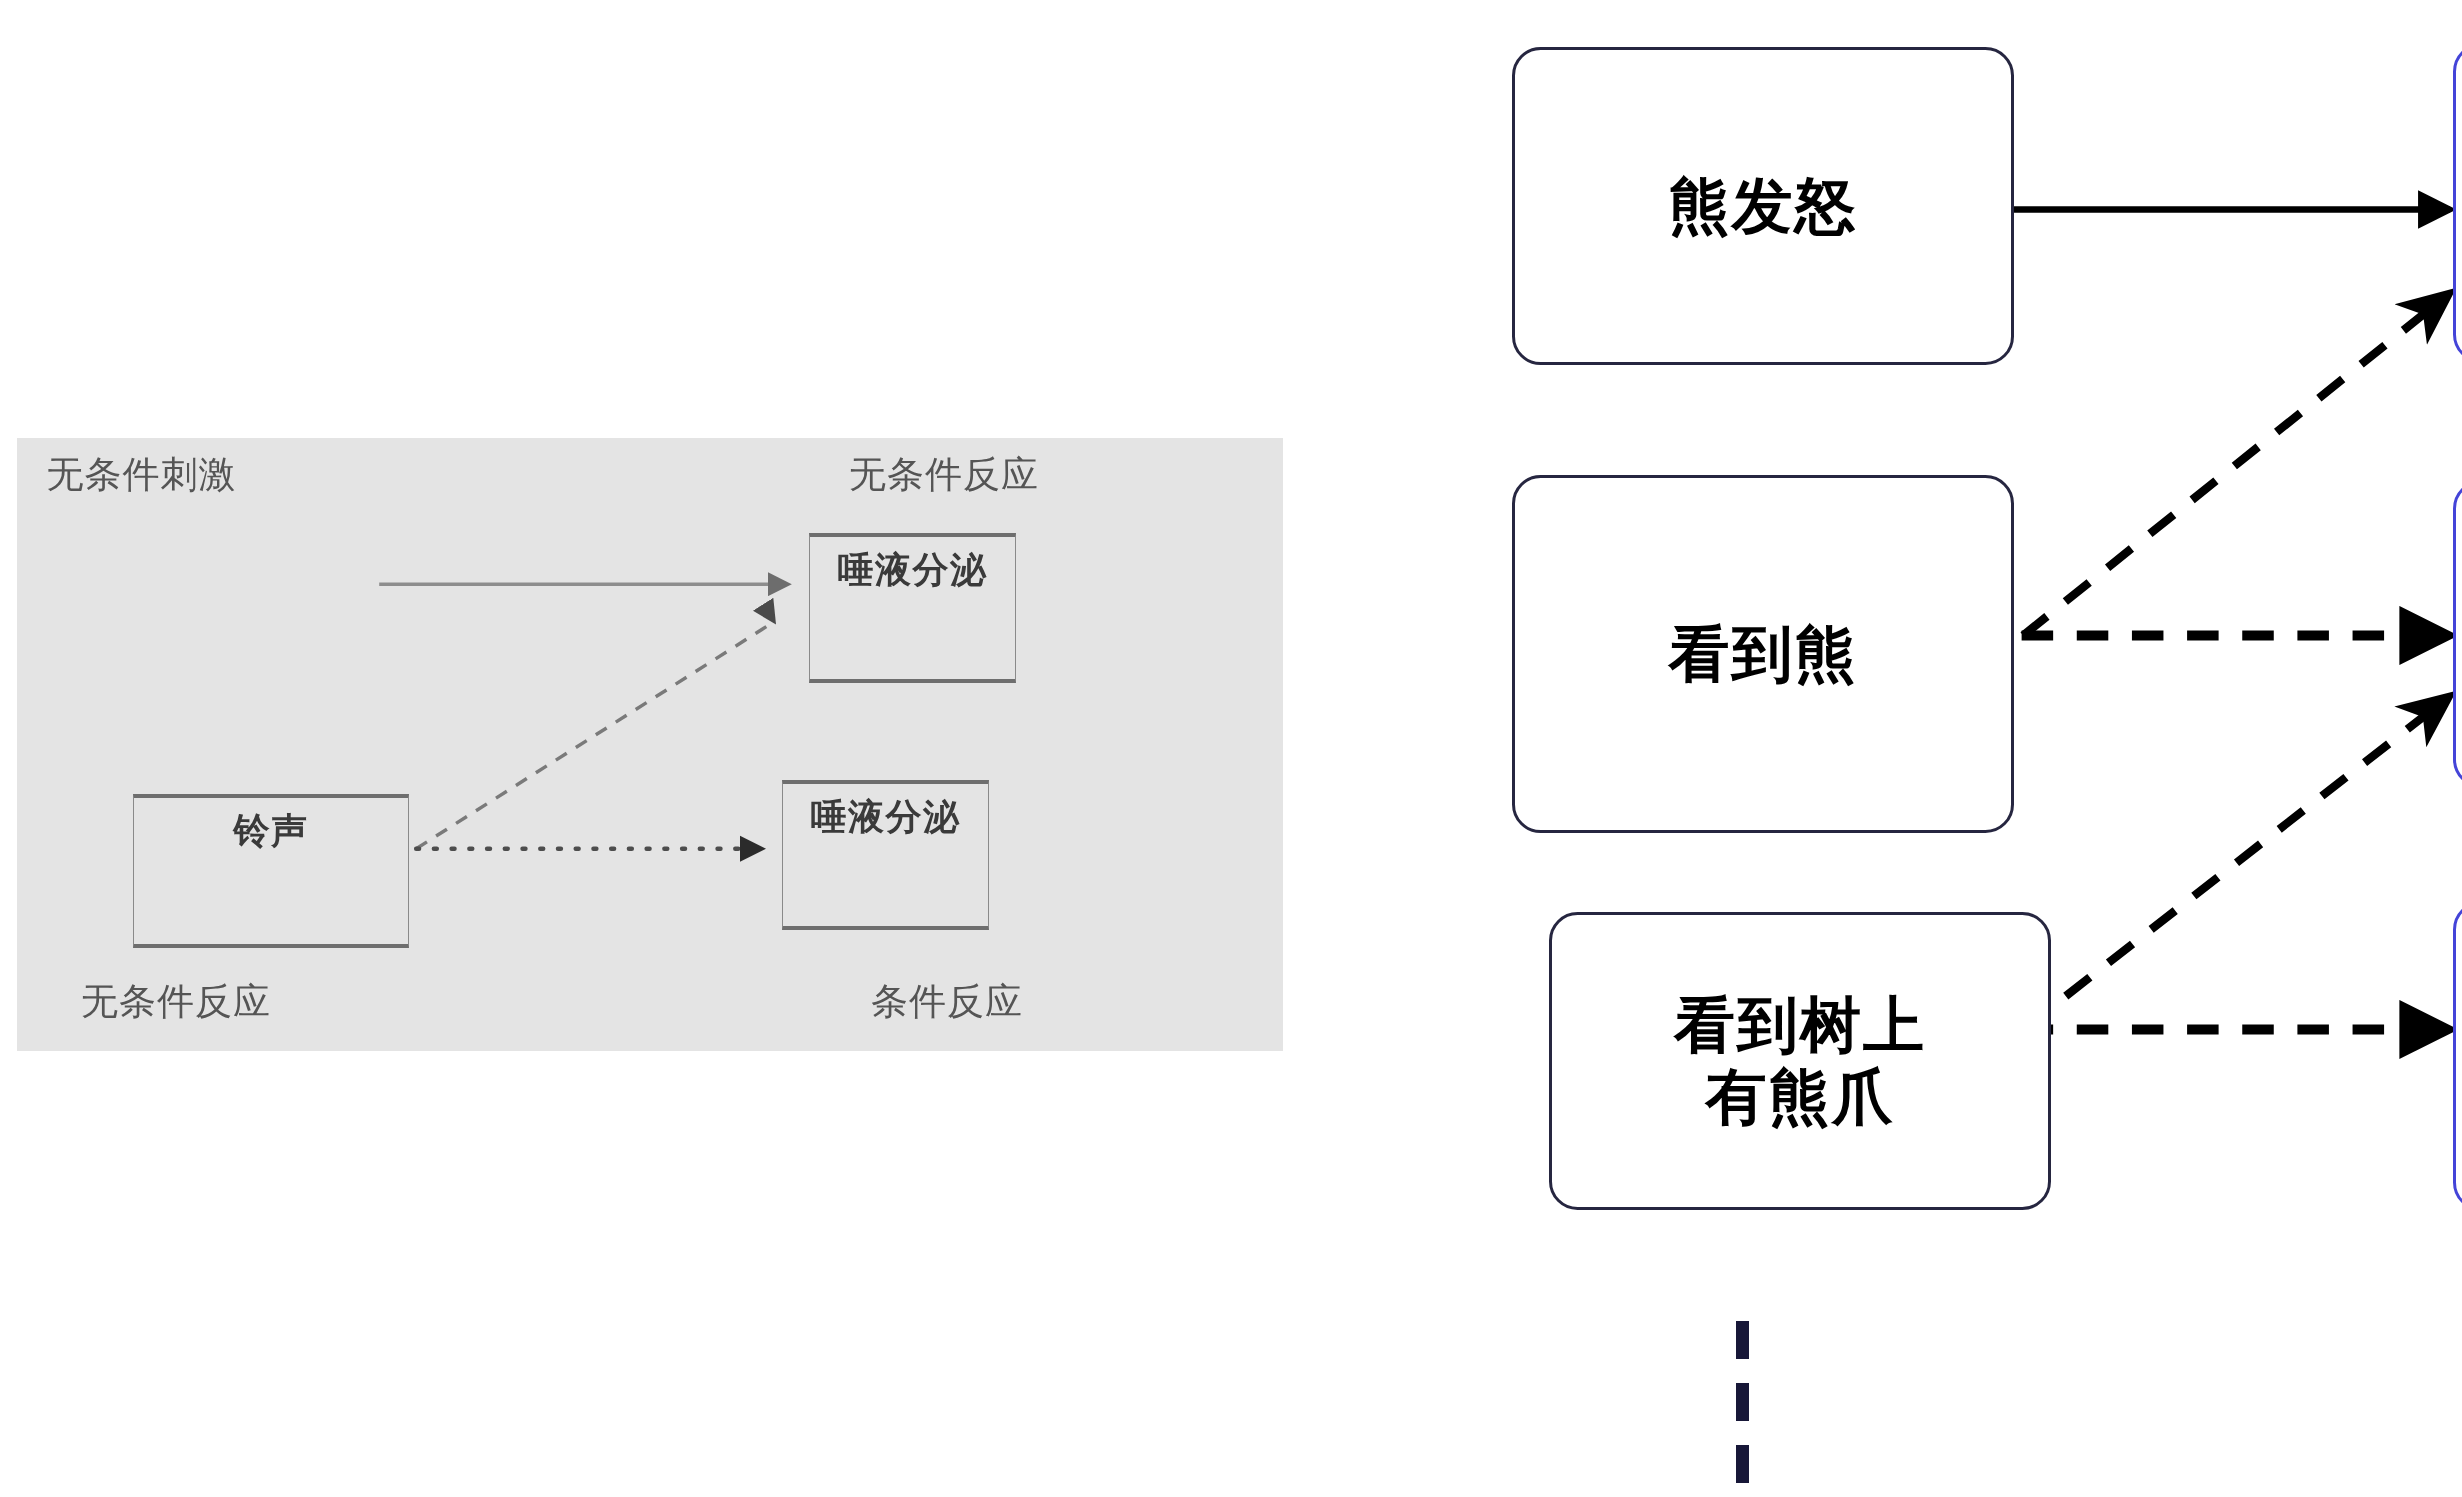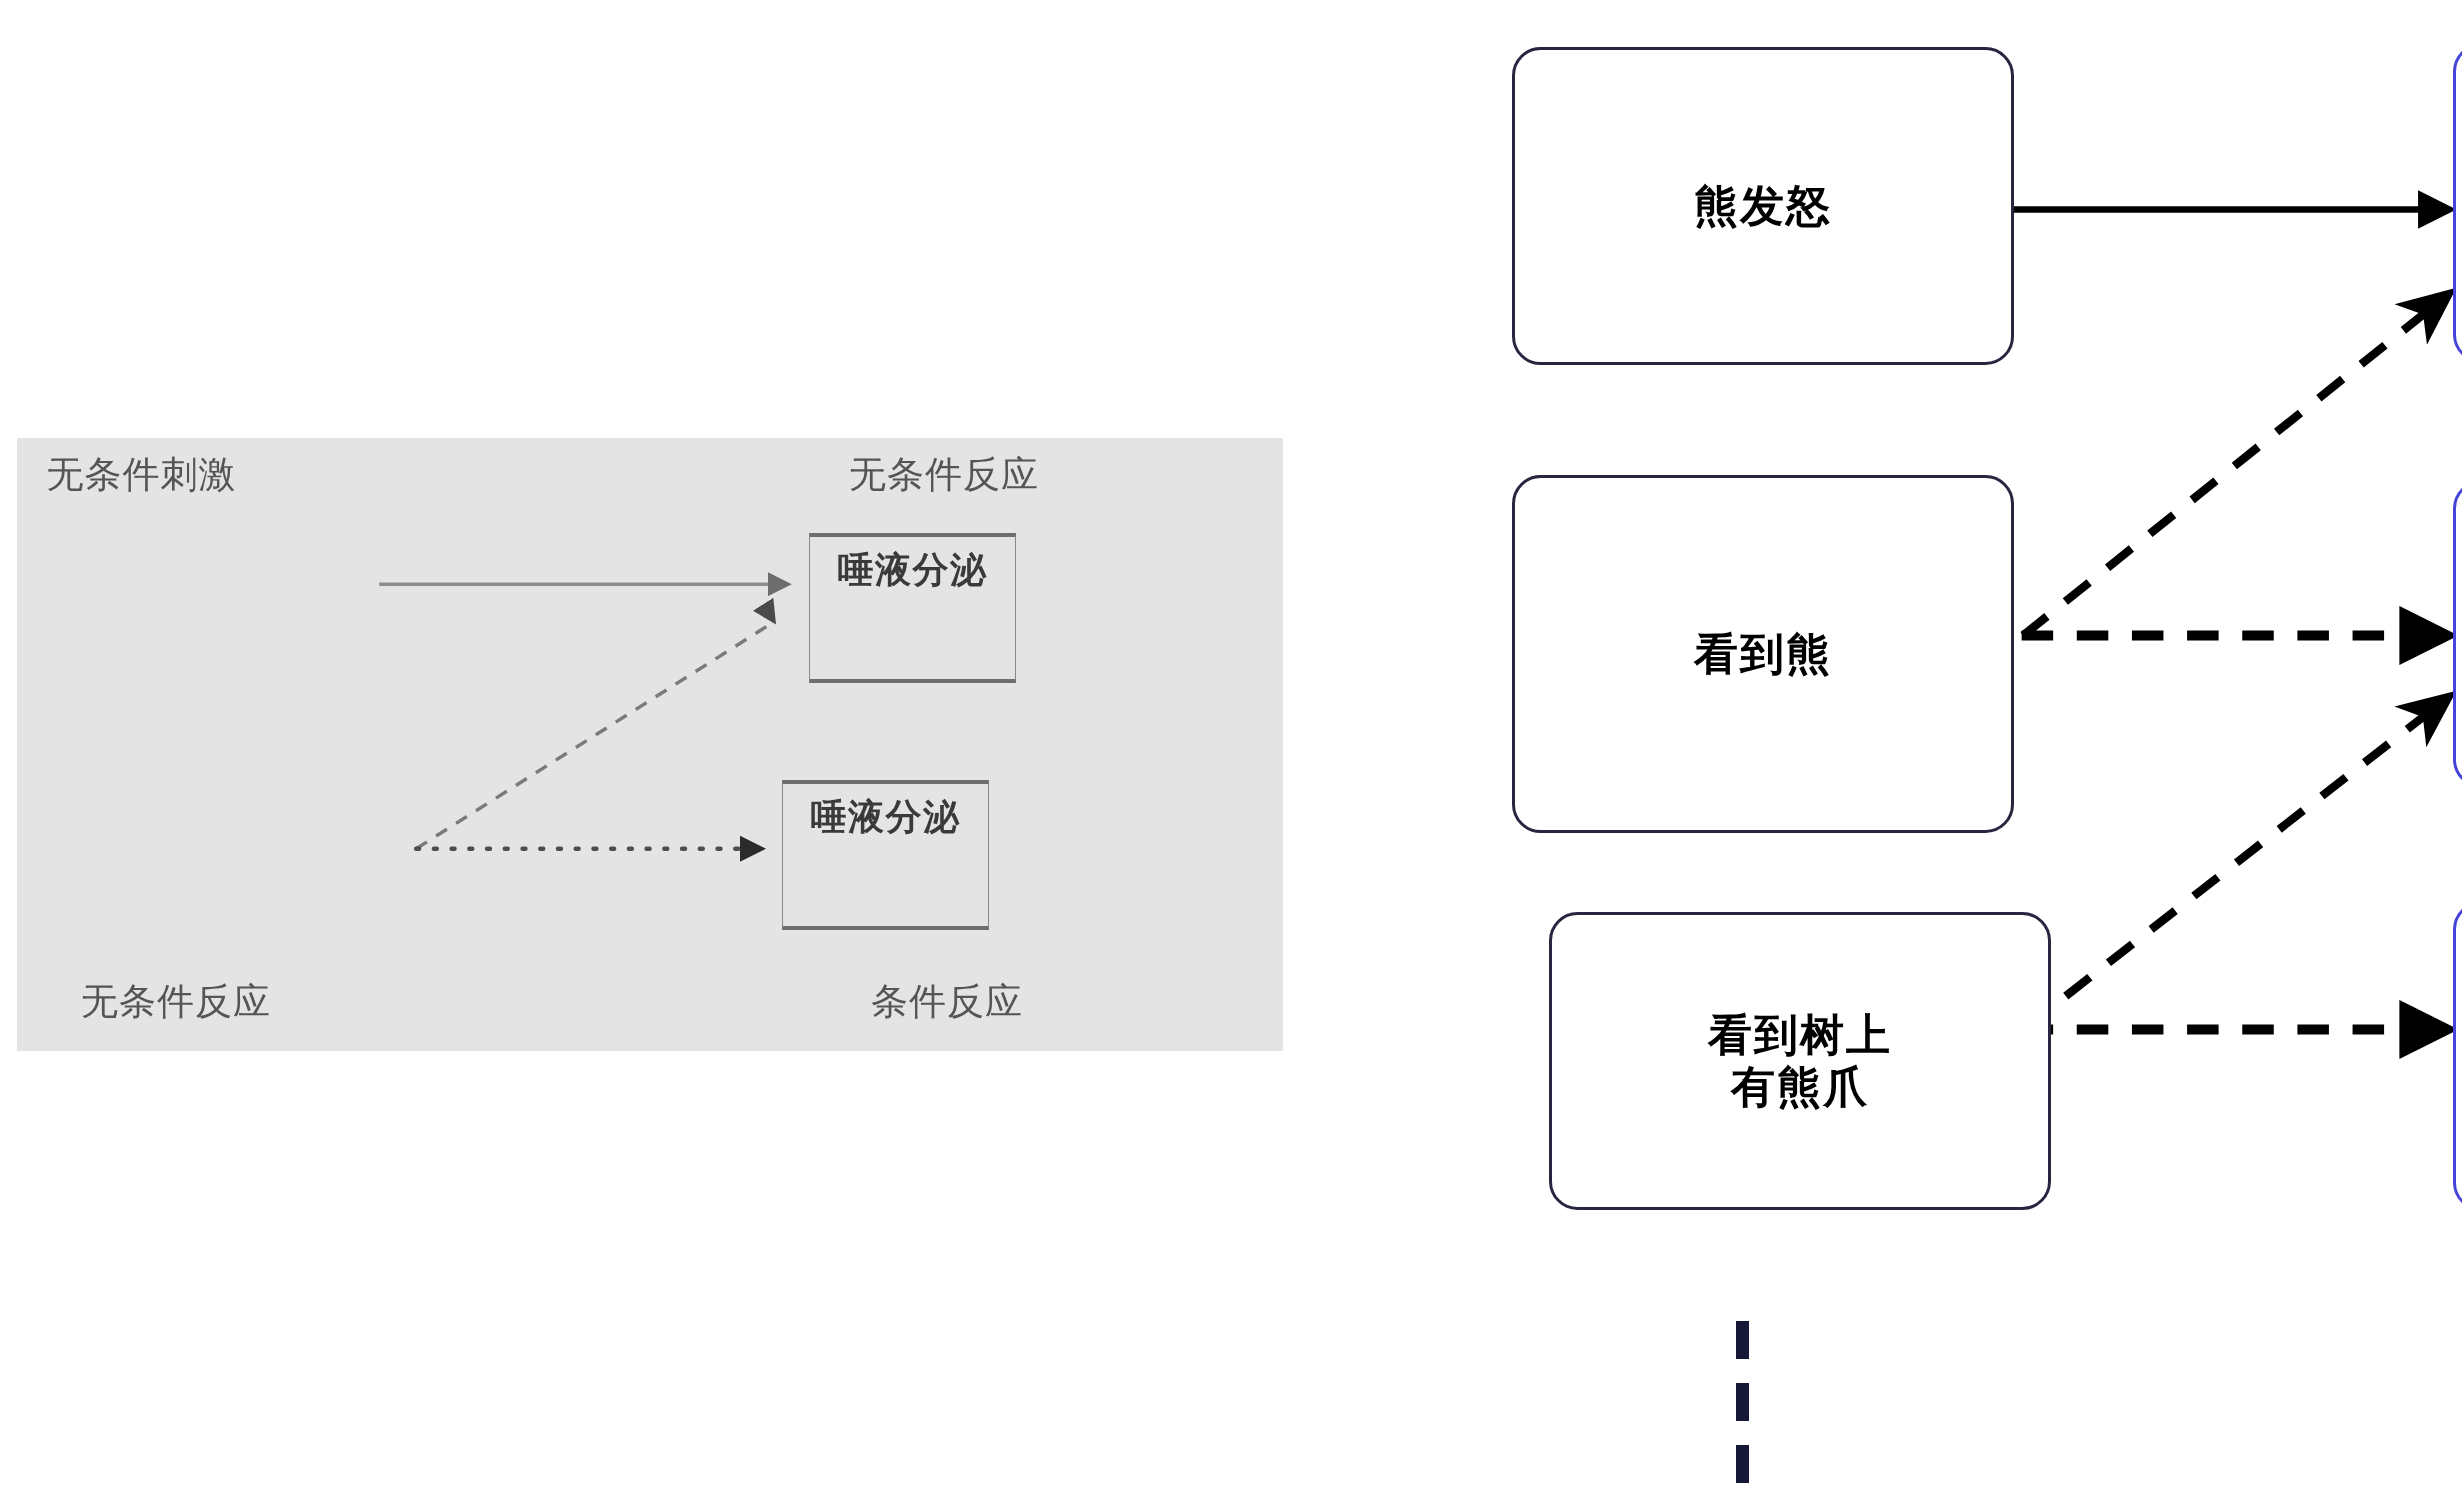--- a/index.html
+++ b/index.html
@@ -66,21 +66,21 @@
     text-align: center;
   }
   .rl-box.stimulus {
     border: 3.4px solid #262640;
   }
   .rl-box.value {
     border: 3.4px solid #4444d8;
   }
   .rl-text-cn {
     color: #000000;
-    font-size: 44px;
+    font-size: 61px;
     font-weight: 700;
     line-height: 1.18;
     letter-spacing: 2px;
     font-family: "DejaVu Sans", "Liberation Sans", sans-serif;
     white-space: pre-line;
   }
 
   
   #edge-layer {
     position: absolute;
@@ -106,20 +106,23 @@
 
   <div class="pav-label" style="left:29.5px; top:12.3px;">无条件刺激</div>
 
   <div class="pav-label" style="left:832px; top:12.3px;">无条件反应</div>
 
   <div class="pav-label" style="left:64px; top:539px;">无条件反应</div>
 
   <div class="pav-label" style="left:854px; top:539px;">条件反应</div>
 
 
+  <div class="pav-box" style="left:116px; top:356px; width:276px; height:154px;">
+    <div class="pav-box-text">铃声</div>
+  </div>
 
   <div class="pav-box" style="left:792px; top:95px; width:207px; height:150px;">
     <div class="pav-box-text">唾液分泌</div>
   </div>
 
   <div class="pav-box" style="left:765px; top:342px; width:207px; height:150px;">
     <div class="pav-box-text">唾液分泌</div>
   </div>
 </div>
 

